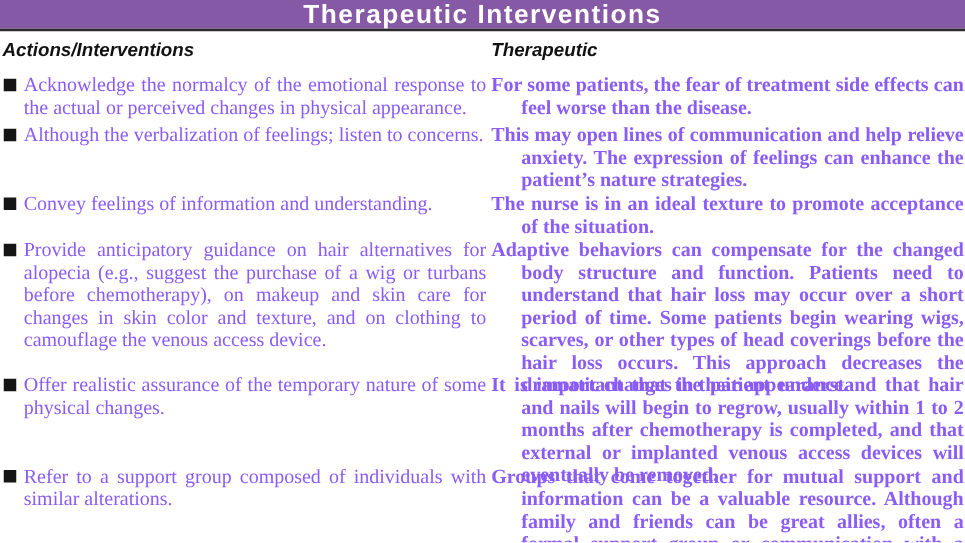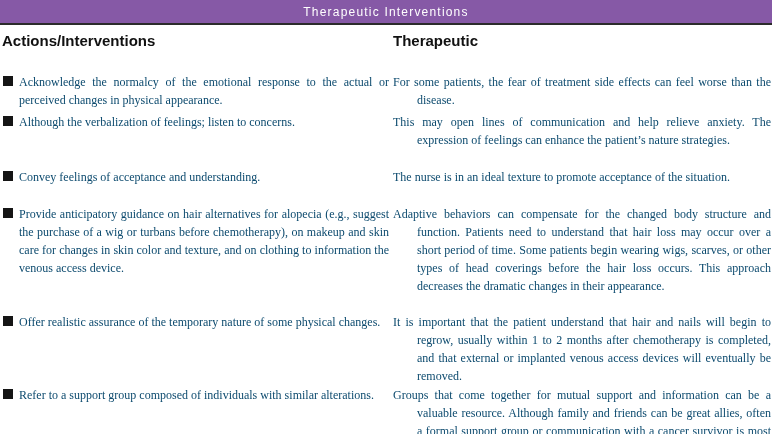--- a/index.html
+++ b/index.html
@@ -17,62 +17,64 @@
     left: 0; top: 0;
     width: 772px; height: 23px;
     background: #8659A6;
     display: flex;
     align-items: center;
     justify-content: center;
   }
   .titlebar .title-text {
     color: #ffffff;
     font-family: "Liberation Sans", sans-serif;
-    font-weight: normal;
-    font-size: 12px;
+    font-weight: bold;
+    font-size: 21px;
     letter-spacing: 1.2px;
   }
   .title-underline {
     position: absolute;
     left: 0; top: 23px;
     width: 772px; height: 2px;
     background: #2b2b2b;
   }
   .col-heading {
     position: absolute;
     top: 32px;
     font-family: "Liberation Sans", sans-serif;
     font-weight: bold;
     font-size: 15px;
     color: #111111;
     white-space: nowrap;
+    font-style: italic;
   }
   .col-heading.left  { left: 2px; }
   .col-heading.right { left: 393px; }
   .row { position: absolute; left: 0; width: 772px; }
   .cell {
     position: absolute;
-    top: 18px;
-    font-size: 12px;
+    top: 5px;
+    font-size: 16px;
     line-height: 18px;
     text-align: justify;
-    color: #0c4a6e;
+    color: #8b5cf6;
     box-sizing: border-box;
   }
   .cell.action {
     left: 3px;
     width: 386px;
     padding-left: 16px;
     text-indent: -16px;
   }
   .cell.rationale {
     left: 393px;
     width: 378px;
     padding-left: 24px;
     text-indent: -24px;
+    font-weight: bold;
   }
   .bullet {
     display: inline-block;
     width: 10px; height: 10px;
     background: #151515;
     margin-right: 6px;
   }
 </style>
 </head>
 <body>
@@ -91,26 +93,26 @@
     <div class="cell action"><span class="bullet"></span><span>Acknowledge the normalcy of the emotional response to the actual or perceived changes in physical appearance.</span></div>
     <div class="cell rationale">For some patients, the fear of treatment side effects can feel worse than the disease.</div>
   </div>
 
   <div class="row" style="top:95px">
     <div class="cell action"><span class="bullet"></span><span>Although the verbalization of feelings; listen to concerns.</span></div>
     <div class="cell rationale">This may open lines of communication and help relieve anxiety. The expression of feelings can enhance the patient’s nature strategies.</div>
   </div>
 
   <div class="row" style="top:150px">
-    <div class="cell action"><span class="bullet"></span><span>Convey feelings of acceptance and understanding.</span></div>
+    <div class="cell action"><span class="bullet"></span><span>Convey feelings of information and understanding.</span></div>
     <div class="cell rationale">The nurse is in an ideal texture to promote acceptance of the situation.</div>
   </div>
 
   <div class="row" style="top:187px">
-    <div class="cell action"><span class="bullet"></span><span>Provide anticipatory guidance on hair alternatives for alopecia (e.g., suggest the purchase of a wig or turbans before chemotherapy), on makeup and skin care for changes in skin color and texture, and on clothing to information the venous access device.</span></div>
+    <div class="cell action"><span class="bullet"></span><span>Provide anticipatory guidance on hair alternatives for alopecia (e.g., suggest the purchase of a wig or turbans before chemotherapy), on makeup and skin care for changes in skin color and texture, and on clothing to camouflage the venous access device.</span></div>
     <div class="cell rationale">Adaptive behaviors can compensate for the changed body structure and function. Patients need to understand that hair loss may occur over a short period of time. Some patients begin wearing wigs, scarves, or other types of head coverings before the hair loss occurs. This approach decreases the dramatic changes in their appearance.</div>
   </div>
 
   <div class="row" style="top:295px">
     <div class="cell action"><span class="bullet"></span><span>Offer realistic assurance of the temporary nature of some physical changes.</span></div>
     <div class="cell rationale">It is important that the patient understand that hair and nails will begin to regrow, usually within 1 to 2 months after chemotherapy is completed, and that external or implanted venous access devices will eventually be removed.</div>
   </div>
 
   <div class="row" style="top:368px">
     <div class="cell action"><span class="bullet"></span><span>Refer to a support group composed of individuals with similar alterations.</span></div>

